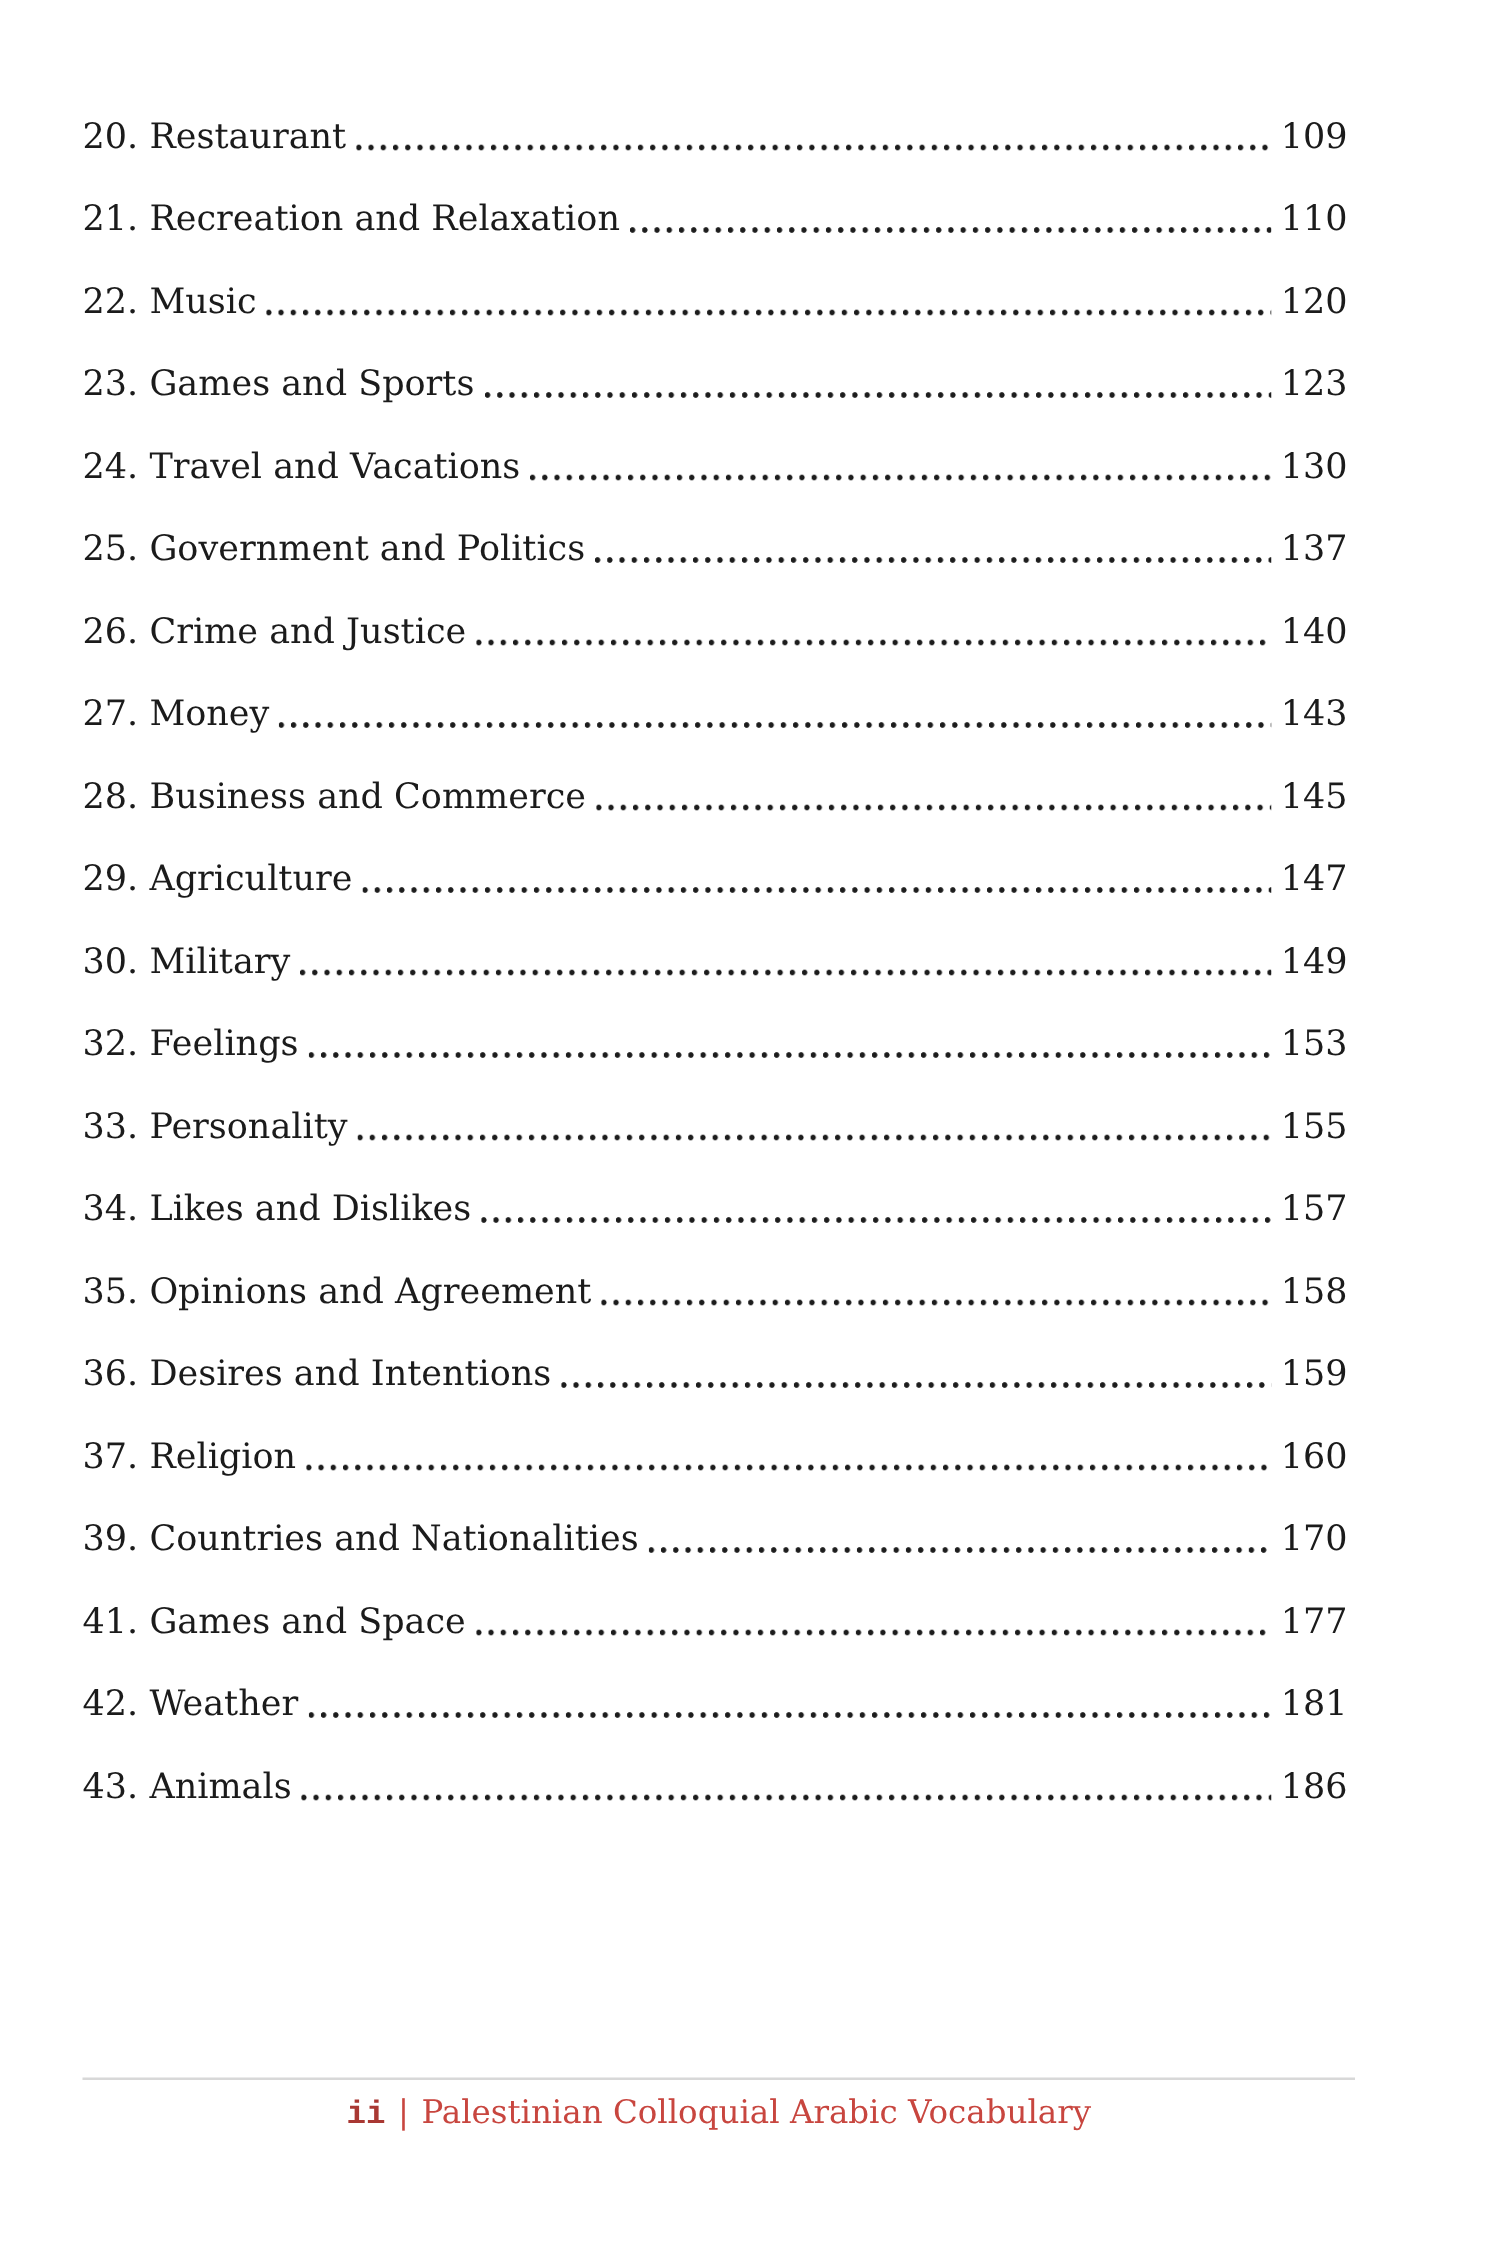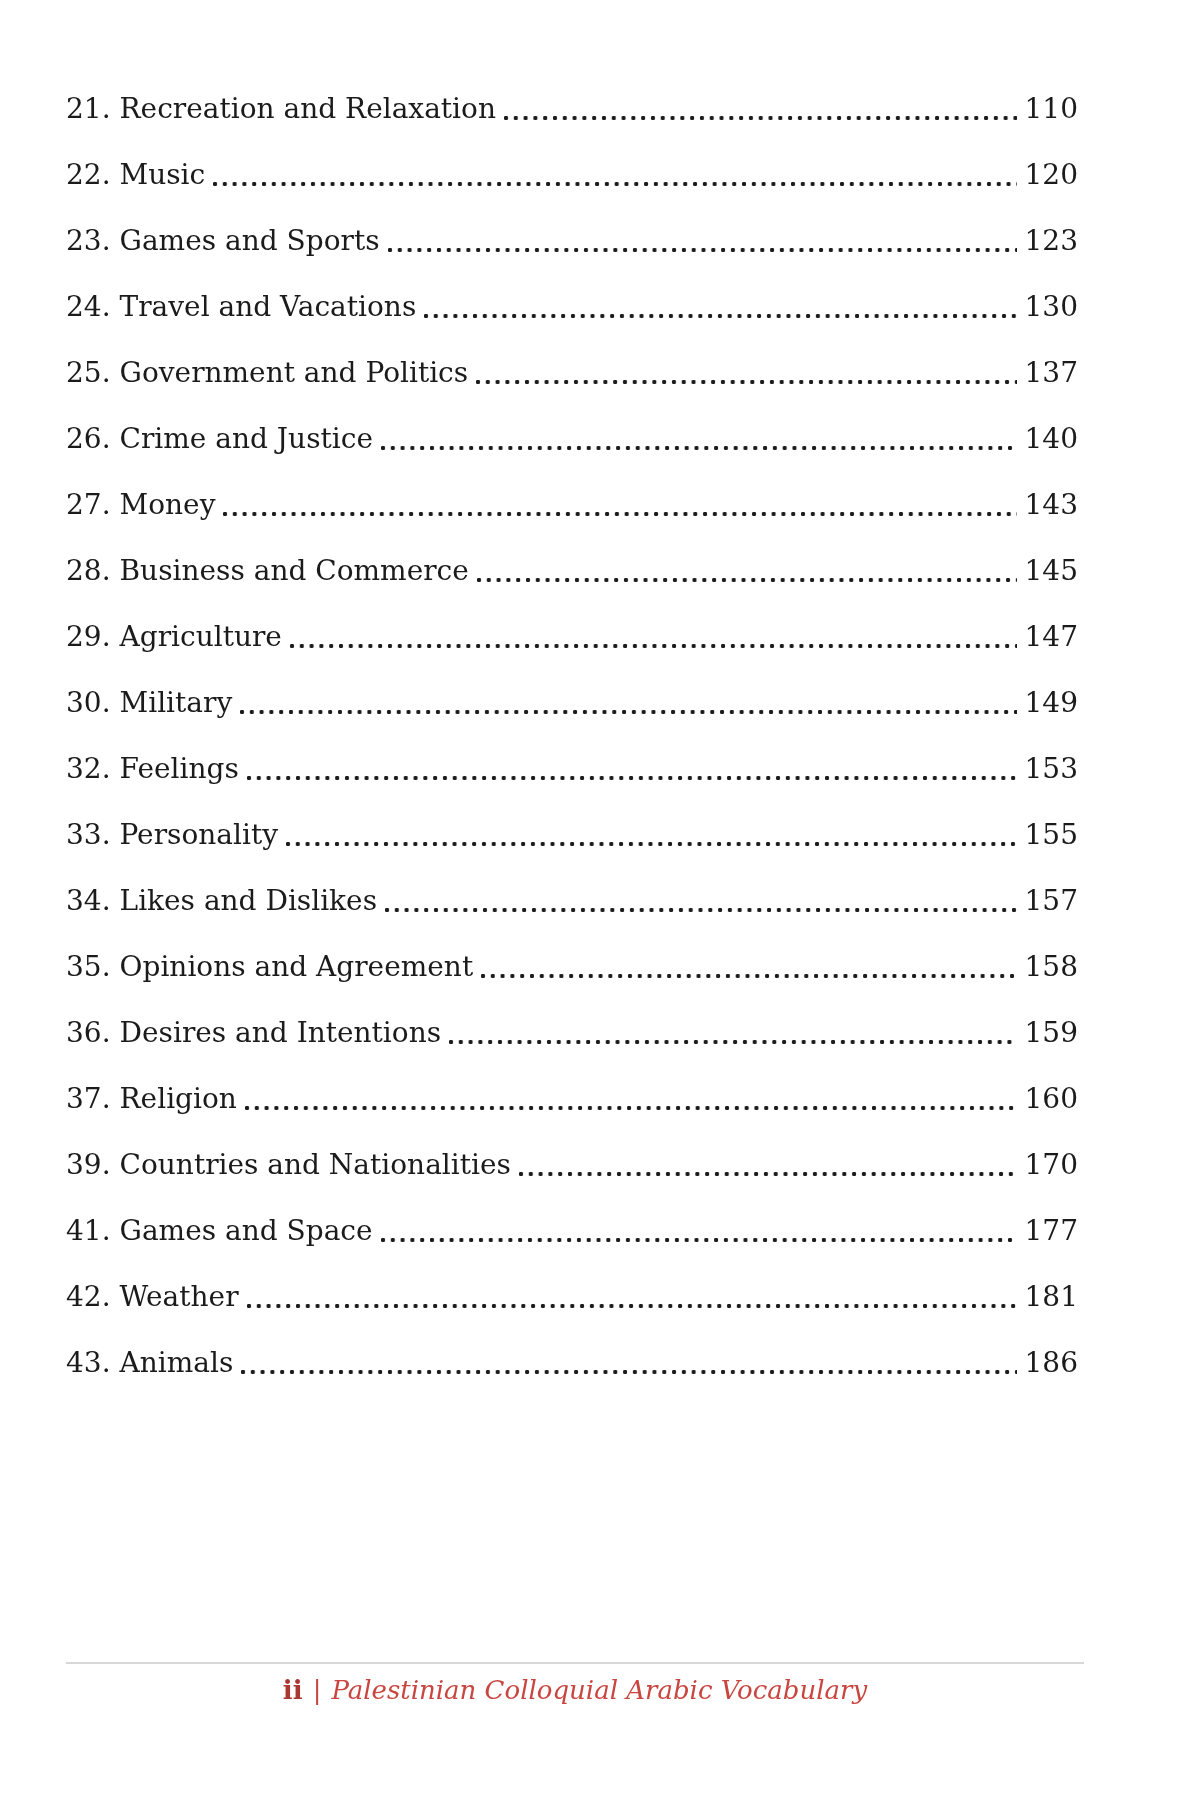--- a/index.html
+++ b/index.html
@@ -75,20 +75,26 @@
     margin: 0 10px;
     font-weight: normal;
   }
 </style>
 </head>
 <body style="color: rgb(27, 27, 27);">
 
 <div class="page">
 
   <main class="toc">
+    <div class="row">
+      <span class="no">20.</span>
+      <span class="title">Restaurant</span>
+      <span class="leader"></span>
+      <span class="pageno">109</span>
+    </div>
 
     <div class="row">
       <span class="no">21.</span>
       <span class="title">Recreation and Relaxation</span>
       <span class="leader"></span>
       <span class="pageno">110</span>
     </div>
 
     <div class="row">
       <span class="no">22.</span>
@@ -223,17 +229,17 @@
       <span class="no">43.</span>
       <span class="title">Animals</span>
       <span class="leader"></span>
       <span class="pageno">186</span>
     </div>
   </main>
 
   <footer>
     <div class="rule" style="background: rgb(216, 216, 216);"></div>
     <div class="footer-text">
-      <span class="roman" style="color: rgb(169, 56, 51);">ii</span><span class="sep" style="color: rgb(200, 70, 63);">|</span><span class="book" style="color: rgb(200, 70, 63); font-style: italic;">Palestinian Colloquial Arabic Vocabulary</span>
+      <span class="roman" style="color: rgb(169, 56, 51); font-family: Liberation Mono, monospace;">ii</span><span class="sep" style="color: rgb(200, 70, 63);">|</span><span class="book" style="color: rgb(200, 70, 63);">Palestinian Colloquial Arabic Vocabulary</span>
     </div>
   </footer>
 
 </div>
 
 </body></html>

